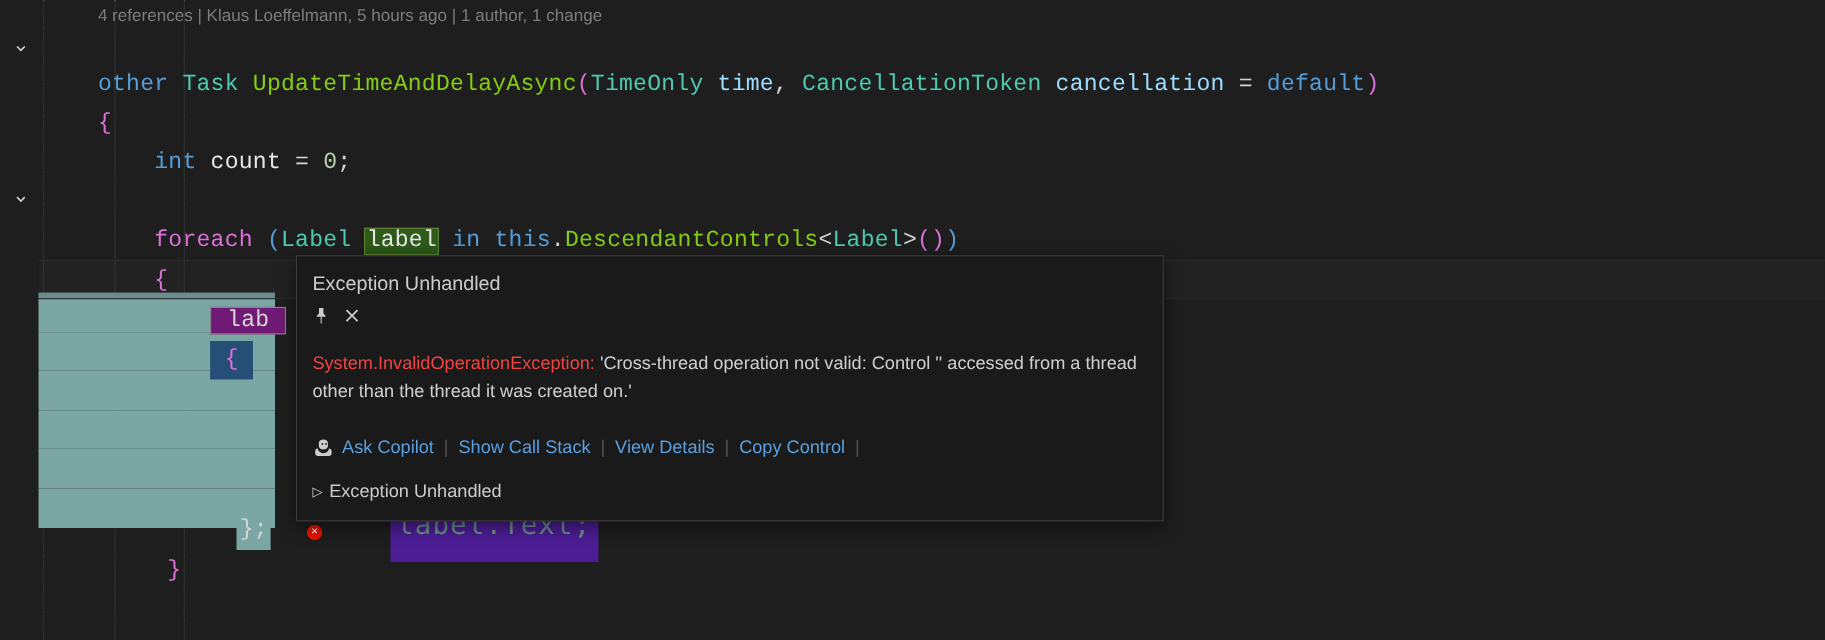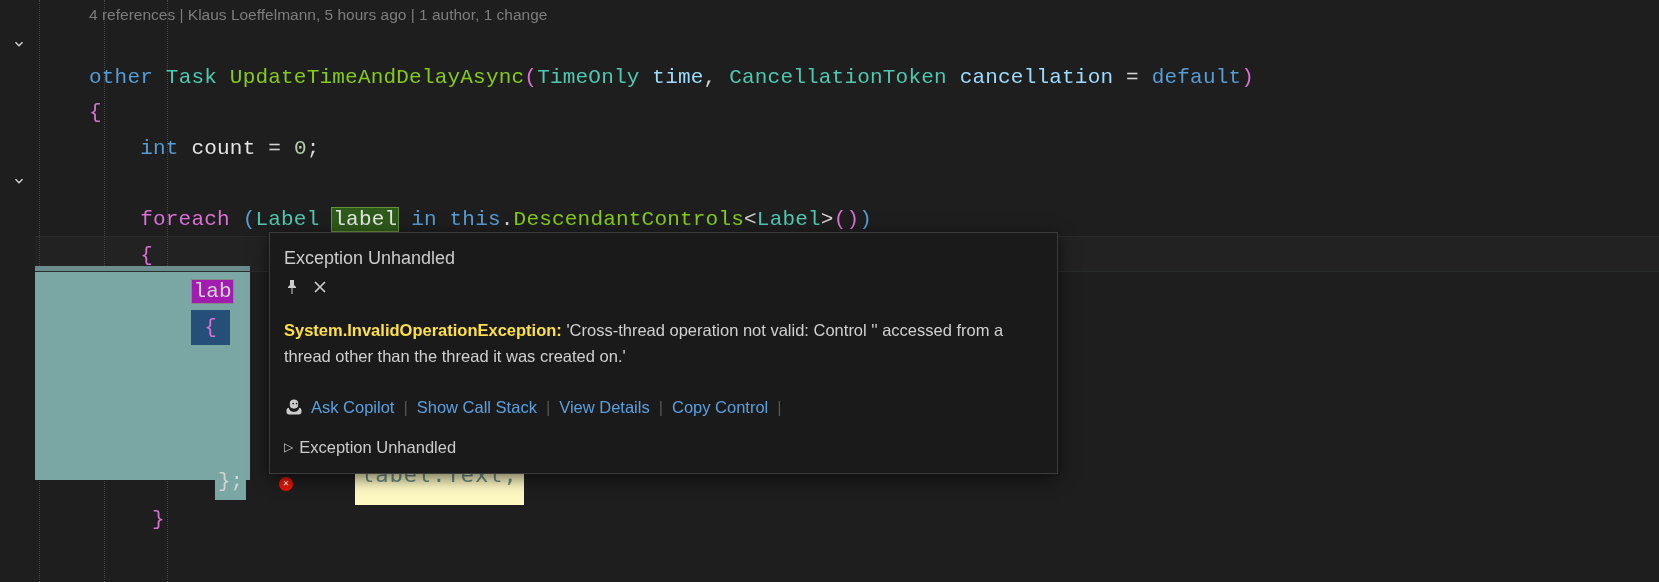--- a/index.html
+++ b/index.html
@@ -64,22 +64,22 @@
     background: #2e5a1a;
     outline: 1px solid #6a8f3a;
     padding: 0 1px;
   }
   .sel-bg {
     background: #264f78;
     display:inline-block;
   }
   .frag-lab {
     border: 1px solid #888;
-    padding: 0 1px;
-    background:#a21caf;
+    padding: 0 14px;
+    background:#701a75;
   }
 
   .cov {
     position: absolute;
     left: 35px;
     width: 215px;
     background: #7aa6a4;
     height: 35.6px;
   }
 
@@ -98,24 +98,24 @@
     font-weight:bold;
     line-height:1;
   }
 
   .obscured {
     position: absolute;
     left: 355px;
     top: 444px;
     font-family: Consolas, monospace;
     color: #6a8f8c;
-    background: #fef9c3;
+    background: #4c1d95;
     letter-spacing: 1px;
     padding: 12px 6px;
-    font-size:22px;
+    font-size:25px;
   }
 
   .curl2 {
     position: absolute;
     left: 215px;
     top: 464px;
     color:#d4d4d4;
     font-size:21px;
     background:#7aa6a4;
     padding:0 3px;
@@ -150,21 +150,21 @@
   .popup-icons span {
     cursor:pointer;
     font-size:18px;
     color:#cccccc;
   }
   .popup-body {
     padding: 8px 14px 4px;
     font-size: 16.5px;
     line-height: 1.55;
   }
-  .popup-body b { font-weight: 700; color:#fde047; }
+  .popup-body b { font-weight: 400; color:#ef4444; }
   .popup-links {
     padding: 20px 14px 6px;
     font-size: 16.5px;
     display:flex;
     align-items:center;
     gap: 9px;
     color:#5aa0e0;
   }
   .popup-links a {
     color:#5aa0e0;

